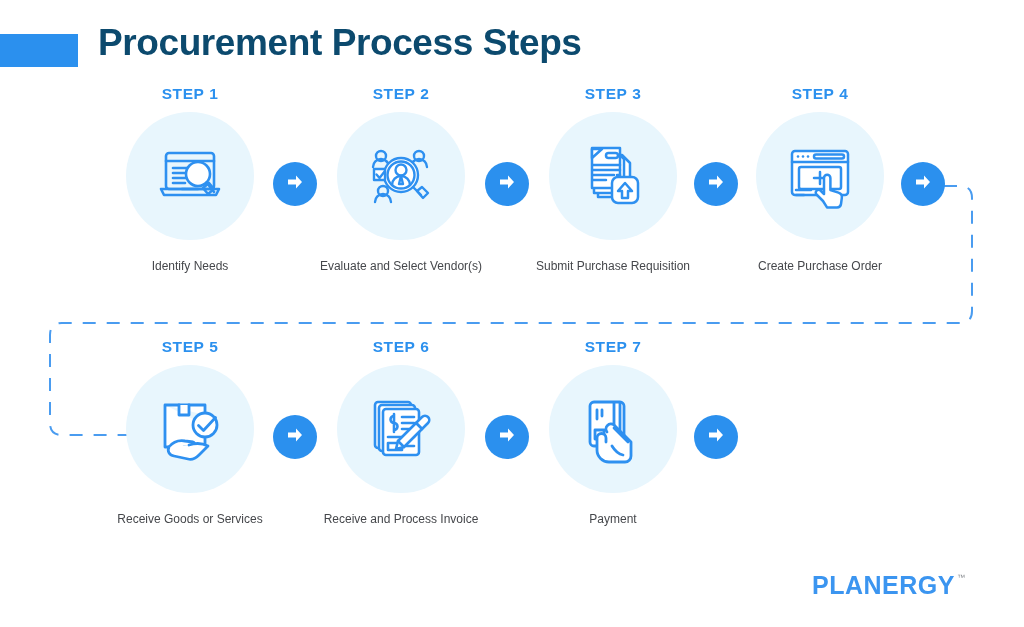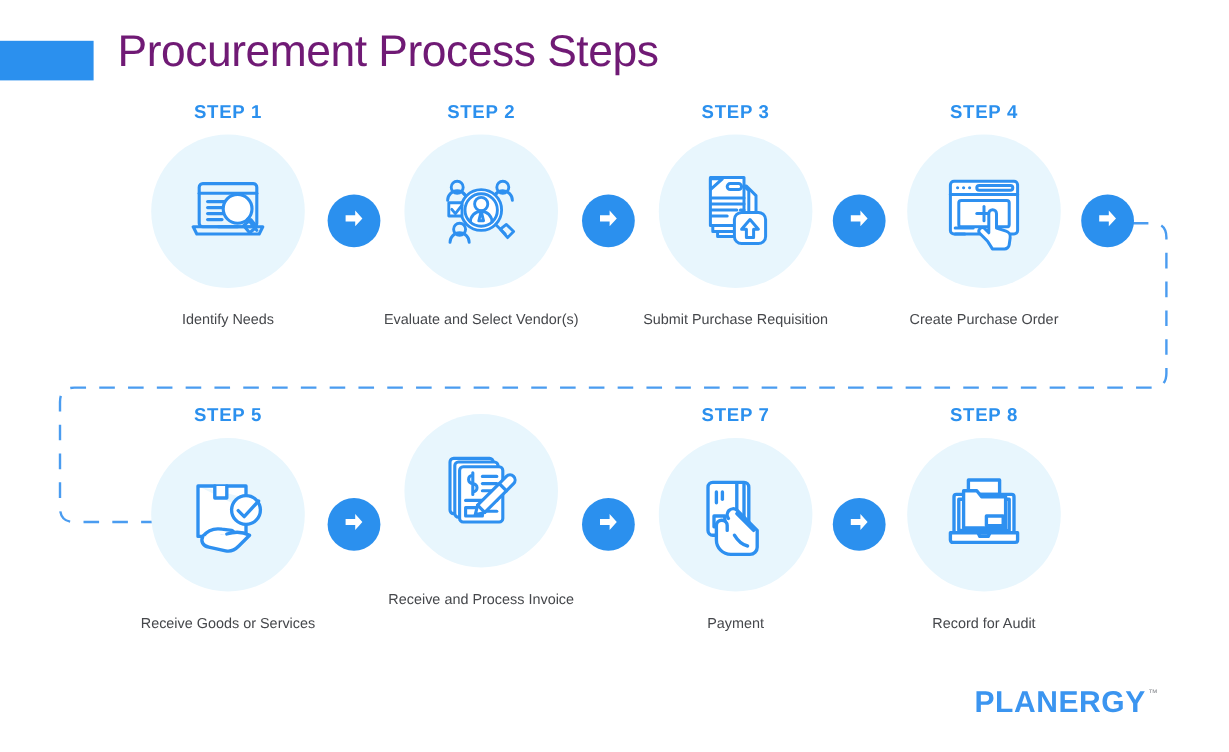--- a/index.html
+++ b/index.html
@@ -30,22 +30,22 @@
     top: 8px;
     width: 78px;
     height: 33px;
     background: #2b90ee;
   }
   #page-title {
     position: absolute;
     left: 98px;
     top: -4px;
     font-size: 37px;
-    font-weight: normal;
-    color: #701a75;
+    font-weight: bold;
+    color: #0c4a6e;
     letter-spacing: -0.4px;
     white-space: nowrap;
   }
 
   
   #connector {
     position: absolute;
     left: 0;
     top: 0;
     width: 1024px;
@@ -298,20 +298,21 @@
           <path d="M45.5 33.5 l5 5 l12 -13"></path>
           <path d="M16 55 c4 -5 10 -7 16 -6 l8 1 a2.6 2.6 0 0 1 0 5 h-9" fill="#ffffff"></path>
           <path d="M16 55 c-2 4 0 8 5 9 l14 3 c4 1 8 -1 11 -4 l9 -9 c-6 -3 -13 -3 -19 -1" fill="#ffffff"></path>
         </svg>
       </span>
     </div>
     <div class="step-caption">Receive Goods or Services</div>
   </div>
 
   <div class="step step-col-1">
+    <div class="step-label">STEP 6</div>
     <div class="icon-circle">
       <span>
         <svg width="74" height="74" viewBox="0 0 74 74" fill="none" stroke="#2e90f0" stroke-width="2.6" stroke-linecap="round" stroke-linejoin="round">
           <rect x="11" y="10" width="36" height="46" rx="3" fill="#ffffff"></rect>
           <rect x="15" y="13" width="36" height="46" rx="3" fill="#ffffff"></rect>
           <rect x="19" y="17" width="36" height="46" rx="3" fill="#ffffff"></rect>
           <path d="M30 24 a3.5 3.5 0 1 0 0 7 a3.5 3.5 0 1 1 0 7 M30 22 v18"></path>
           <line x1="38" y1="25" x2="50" y2="25"></line>
           <line x1="38" y1="31" x2="50" y2="31"></line>
           <line x1="38" y1="37" x2="50" y2="37"></line>
@@ -340,37 +341,20 @@
           <rect x="19" y="38" width="9" height="9"></rect>
           <path d="M31 40 a5 5 0 0 1 7 -7 l17 17 v14 a6 6 0 0 1 -6 6 h-16 a12 12 0 0 1 -12 -12 v-12 a4.5 4.5 0 0 1 9 0 v4" fill="#ffffff"></path>
           <line x1="38" y1="36" x2="52" y2="50"></line>
           <path d="M36 54 c3 5 6 8 11 9"></path>
         </svg>
       </span>
     </div>
     <div class="step-caption">Payment</div>
   </div>
 
-  <div class="step step-col-3">
-    <div class="step-label">STEP 8</div>
-    <div class="icon-circle">
-      <span>
-        <svg width="74" height="74" viewBox="0 0 74 74" fill="none" stroke="#2e90f0" stroke-width="2.8" stroke-linecap="round" stroke-linejoin="round">
-          <rect x="24" y="8" width="26" height="12" fill="#ffffff"></rect>
-          <rect x="12" y="20" width="50" height="32" rx="2" fill="#ffffff"></rect>
-          <rect x="16" y="24" width="42" height="26" fill="#ffffff"></rect>
-          <path d="M20 17 h11 l4 5 h20 v26 h-35 z" fill="#ffffff"></path>
-          <rect x="39" y="38" width="14" height="8"></rect>
-          <path d="M9 52 h56 v6 a2 2 0 0 1 -2 2 h-52 a2 2 0 0 1 -2 -2 z" fill="#ffffff"></path>
-          <path d="M32 52 h10 l-1.5 3 h-7 z"></path>
-        </svg>
-      </span>
-    </div>
-    <div class="step-caption">Record for Audit</div>
-  </div>
 
   <div class="arrow arrow-0">
     <span>
       <svg width="22" height="22" viewBox="0 0 22 22">
           <path d="M4 8.4 h8 v-4 l6 6.6 l-6 6.6 v-4 h-8 z" fill="#ffffff"></path>
         </svg>
     </span>
   </div>
   <div class="arrow arrow-1">
     <span>

